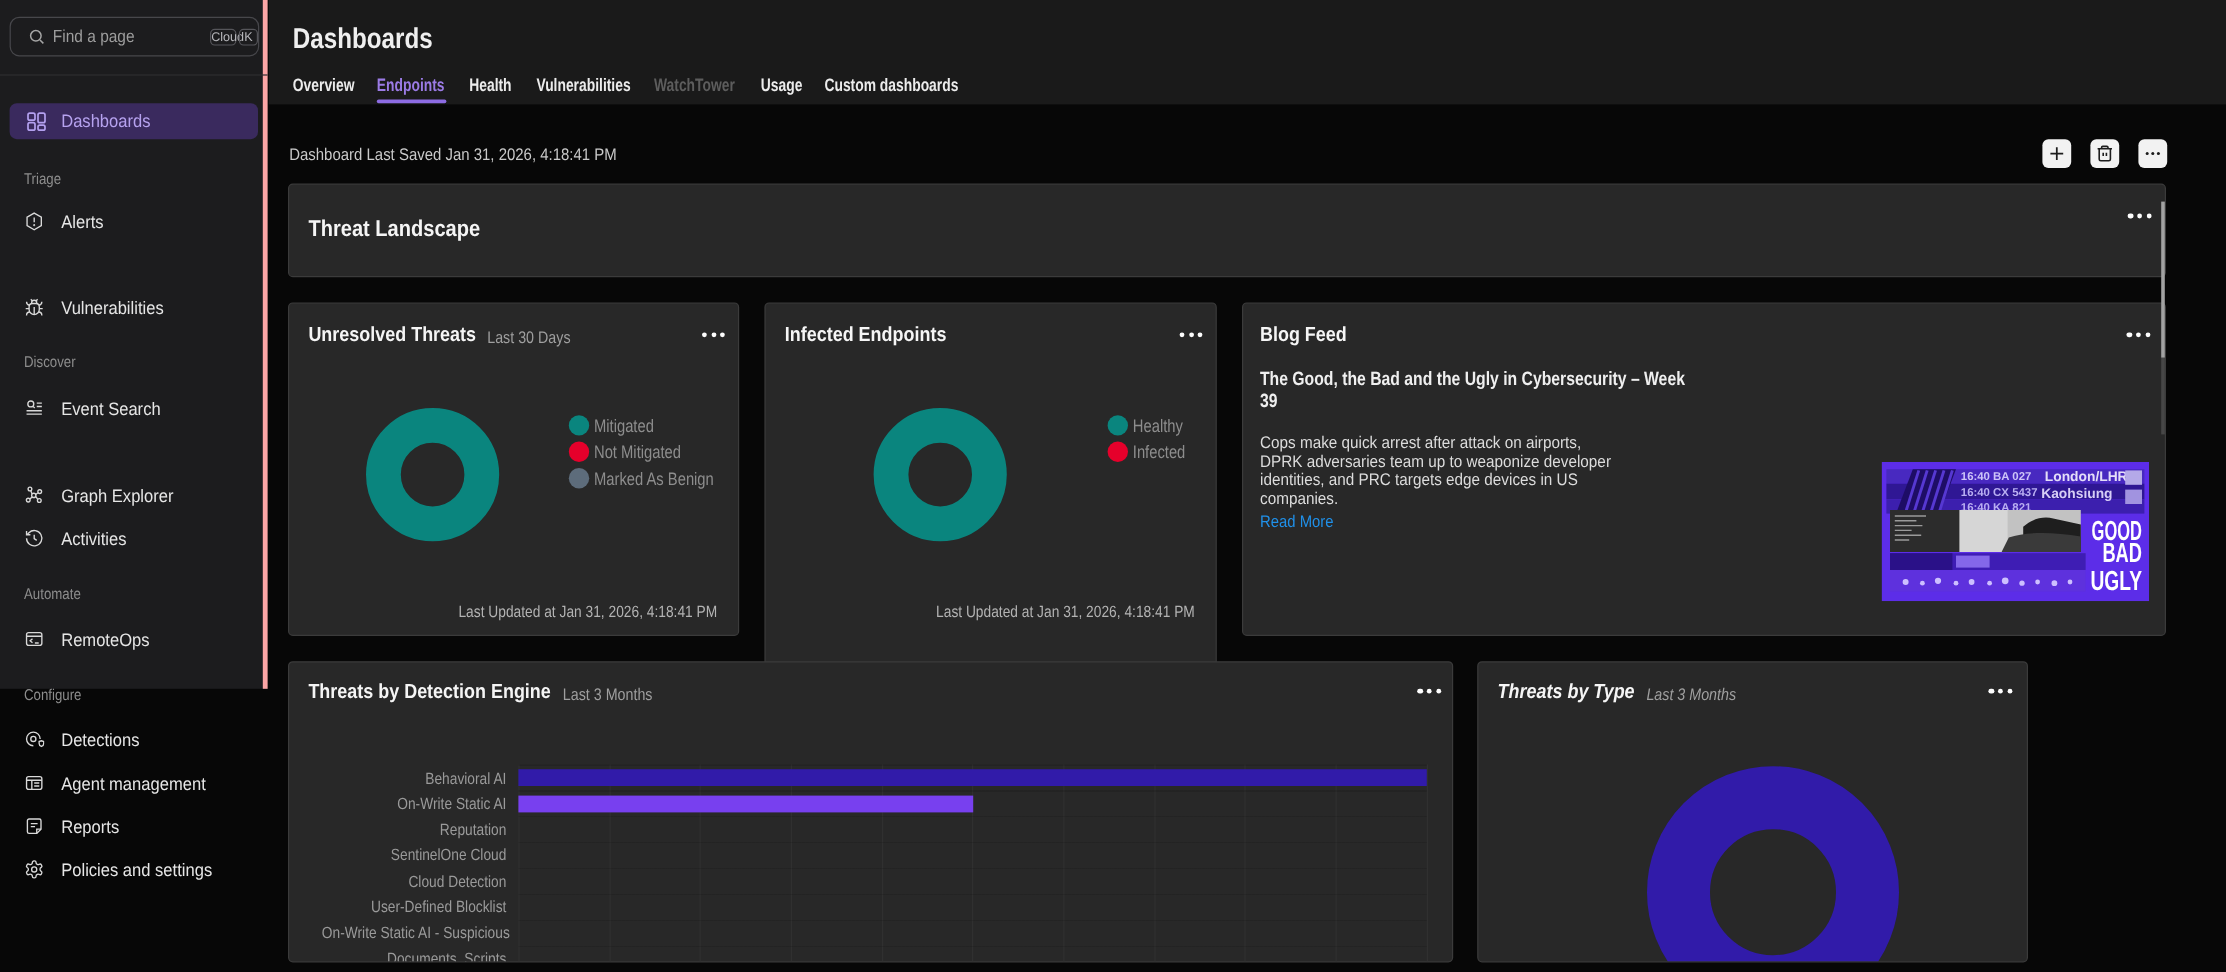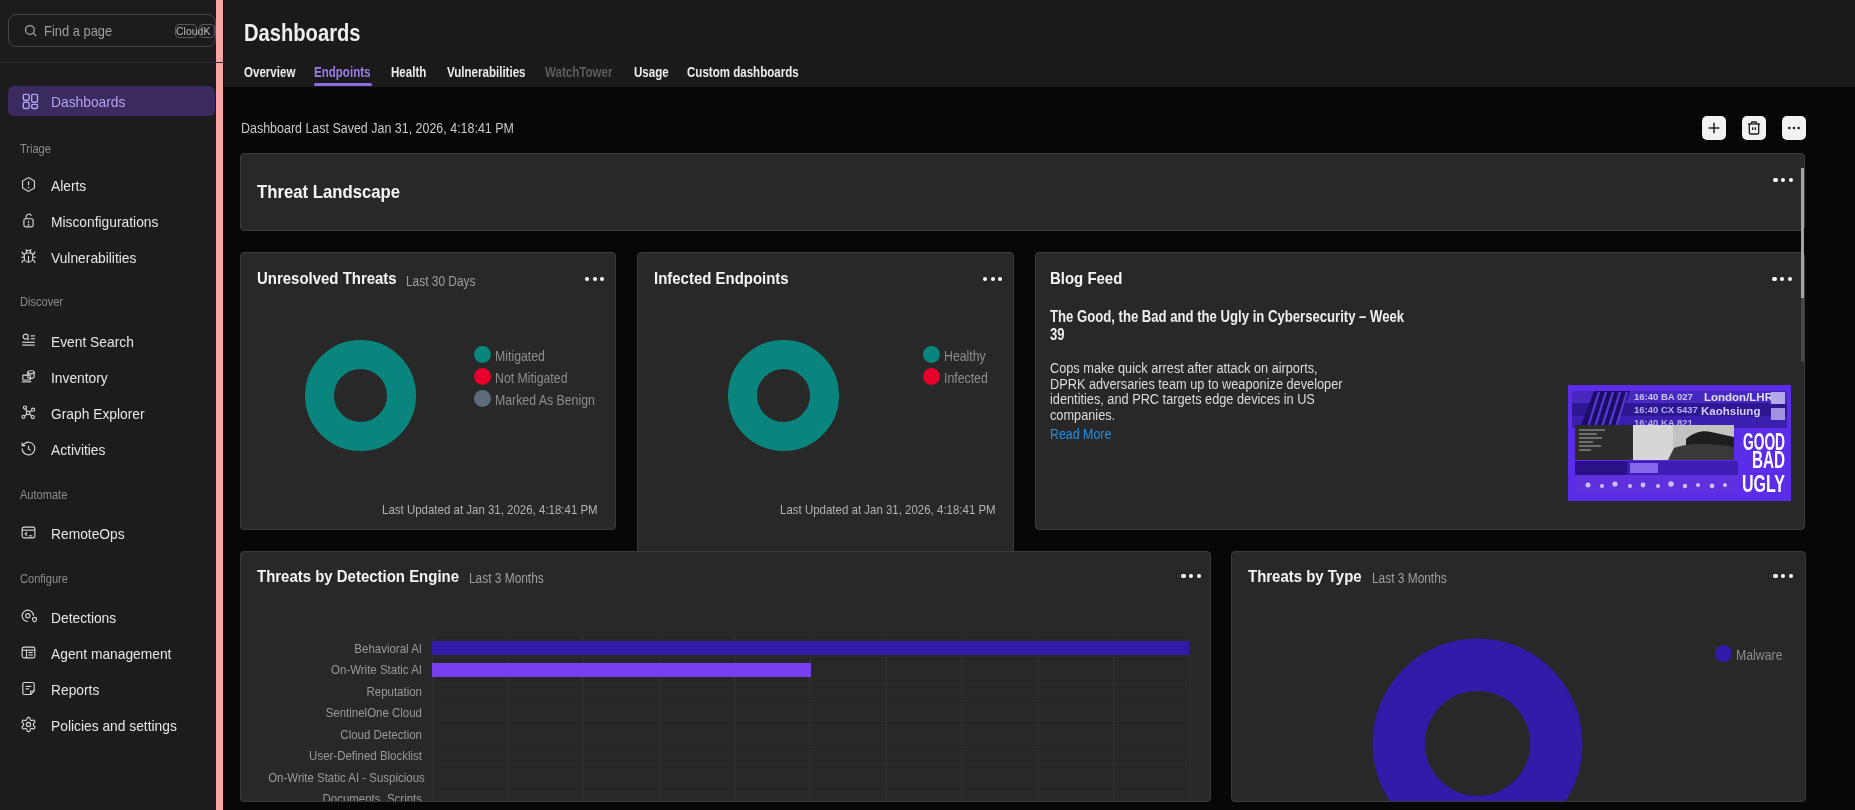--- a/index.html
+++ b/index.html
@@ -1,20 +1,20 @@
 <!DOCTYPE html>
 <html><head>
 <meta charset="utf-8">
 <style>
   * { margin:0; padding:0; box-sizing:border-box; }
   html,body { width:1855px; height:810px; background:#070707; overflow:hidden;
     font-family:"Liberation Sans", sans-serif; }
   
-  #sidebar { position:absolute; left:0; top:0; width:223px; height:810px;
-    background:#1c1c1e; border-right:7px solid #fca5a5;text-decoration:underline; }
+  #sidebar { position:absolute; left:0; top:0; width:223px; height:574px;
+    background:#1c1c1e; border-right:4px solid #fca5a5;text-decoration:underline; }
   #searchbox { position:absolute; left:8px; top:14px; width:208px; height:33px;
     border:1px solid #47474b; border-radius:8px; }
   #searchbox .ph { position:absolute; left:35px; top:8px; font-size:14.5px; color:#9d9d9d; transform:scaleX(0.89); transform-origin:0 50%; }
   .kbd { position:absolute; top:9px; height:14px; border:1px solid #55555a; border-radius:4px;
     color:#b9b9bd; font-size:10.5px; line-height:12px; text-align:center; }
   #sep1 { position:absolute; left:0; top:62px; width:223px; height:1px; background:#2d2d30; }
   .navactive { position:absolute; left:8px; top:86px; width:207px; height:30px;
     background:#3a2a5e; border-radius:6px; }
   .navitem { position:absolute; left:0; width:223px; height:30px; }
   .navitem .ic { position:absolute; left:20px; top:6px; }
@@ -231,21 +231,21 @@
   <div class="rowlab" style="top:131.5px;">Reputation</div>
   <div class="rowlab" style="top:153px;">SentinelOne Cloud</div>
   <div class="rowlab" style="top:174.5px;">Cloud Detection</div>
   <div class="rowlab" style="top:196px;">User-Defined Blocklist</div>
   <div class="rowlab" style="top:217.5px;">On-Write Static AI - Suspicious</div>
   <div class="rowlab" style="top:239px;">Documents, Scripts</div>
   <div class="bar" style="left:191px;top:89.1px;width:757px;background:#311ba9;"></div>
   <div class="bar" style="left:191px;top:111px;width:378.5px;background:#7840ef;"></div>
 </div>
 
-<div class="card" style="left:1231px;top:551px;width:575px;height:251px;">
+<div class="card" style="left:1231px;top:551px;width:459px;height:251px;font-style:italic;">
   <div class="ctitle" style="left:16px;top:15px;">Threats by Type</div>
   <div class="csub" style="left:140px;top:18px;">Last 3 Months</div>
   <div class="dots" style="right:12px;top:22px;">
       <i></i>
       <i></i>
       <i></i>
     </div>
   <svg style="position:absolute;left:140px;top:86px;" width="211" height="211" viewBox="0 0 211 211">
     <circle cx="105.5" cy="105.5" r="78.75" fill="none" stroke="#311ba9" stroke-width="52.5"></circle>
   </svg>
@@ -278,29 +278,20 @@
     <span style="position:absolute;left:43px;top:7px;font-size:15px;color:#b6a2ef;white-space:nowrap;transform:scaleX(0.92);transform-origin:0 50%;">Dashboards</span>
   </div>
   <div class="navlabel" style="top:141px;">Triage</div>
   <div class="navitem" style="top:170px;">
     <svg class="ic" width="17" height="17" viewBox="0 0 24 24" fill="none" stroke="#d9d9d9" stroke-width="1.6">
         <path d="M12 2.2 20.4 7v10L12 21.8 3.6 17V7Z"></path>
         <path d="M12 7.5v5.5"></path>
         <circle cx="12" cy="16.4" r="0.4" fill="#d9d9d9"></circle>
       </svg>
     <span class="tx">Alerts</span>
-  </div>
-  <div class="navitem" style="top:206px;">
-    <svg class="ic" width="17" height="17" viewBox="0 0 24 24" fill="none" stroke="#d9d9d9" stroke-width="1.6">
-        <rect x="5.5" y="9.5" width="13" height="11.5" rx="2.5"></rect>
-        <path d="M8.5 9.5V7a4 4 0 0 1 7.6-1.7"></path>
-        <path d="M12 12.8v3"></path>
-        <circle cx="12" cy="18.3" r="0.4" fill="#d9d9d9"></circle>
-      </svg>
-    <span class="tx">Misconfigurations</span>
   </div>
   <div class="navitem" style="top:242px;">
     <svg class="ic" width="17" height="17" viewBox="0 0 24 24" fill="none" stroke="#d9d9d9" stroke-width="1.6">
         <path d="m8 2 1.88 1.88"></path>
         <path d="M14.12 3.88 16 2"></path>
         <path d="M9 7.13v-1a3 3 0 1 1 6 0v1"></path>
         <path d="M12 20c-3.3 0-6-2.7-6-6v-3a4 4 0 0 1 4-4h4a4 4 0 0 1 4 4v3c0 3.3-2.7 6-6 6"></path>
         <path d="M12 20v-9"></path>
         <path d="M6.53 9C4.6 8.8 3 7.1 3 5"></path>
         <path d="M6 13H2"></path>
@@ -316,29 +307,20 @@
     <svg class="ic" width="17" height="17" viewBox="0 0 24 24" fill="none" stroke="#d9d9d9" stroke-width="1.6">
         <circle cx="8" cy="6.5" r="3.5"></circle>
         <path d="m10.7 9.4 1.9 1.9"></path>
         <path d="M15 5.5h6"></path>
         <path d="M15 9.5h6"></path>
         <path d="M3 14.5h18"></path>
         <path d="M3 18.5h18"></path>
       </svg>
     <span class="tx">Event Search</span>
   </div>
-  <div class="navitem" style="top:362px;">
-    <svg class="ic" width="17" height="17" viewBox="0 0 24 24" fill="none" stroke="#d9d9d9" stroke-width="1.6">
-        <ellipse cx="15.5" cy="6" rx="4.5" ry="2.2"></ellipse>
-        <path d="M11 6v6.5c0 1.2 2 2.2 4.5 2.2s4.5-1 4.5-2.2V6"></path>
-        <rect x="4" y="10" width="10.5" height="7" rx="1"></rect>
-        <path d="M2.5 19.5h13.5"></path>
-      </svg>
-    <span class="tx">Inventory</span>
-  </div>
   <div class="navitem" style="top:398px;">
     <svg class="ic" width="17" height="17" viewBox="0 0 24 24" fill="none" stroke="#d9d9d9" stroke-width="1.6">
         <circle cx="7" cy="5" r="2.2"></circle>
         <circle cx="18.5" cy="8" r="2.2"></circle>
         <circle cx="5" cy="18" r="2.2"></circle>
         <circle cx="18" cy="18.5" r="2.2"></circle>
         <circle cx="11.5" cy="12.5" r="2.5"></circle>
         <path d="M9.5 10.8 8 7"></path>
         <path d="m13.7 11.4 2.8-2"></path>
         <path d="m9.8 14.4-3.3 2.4"></path>

